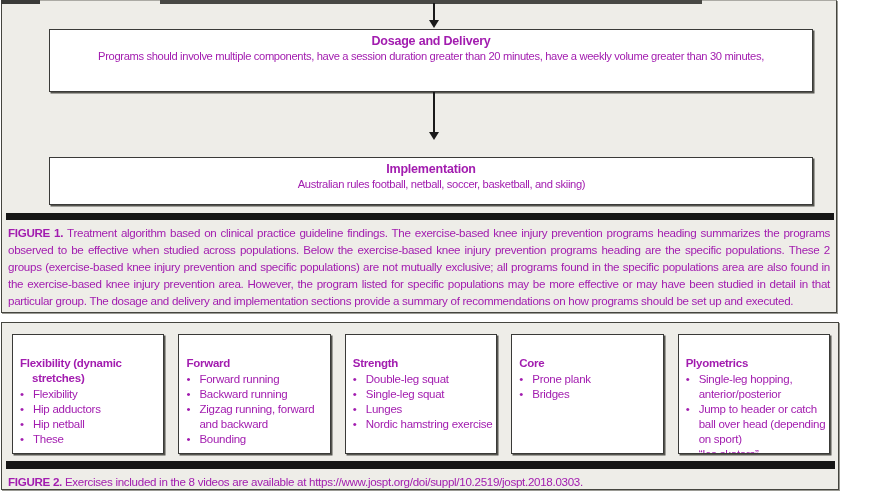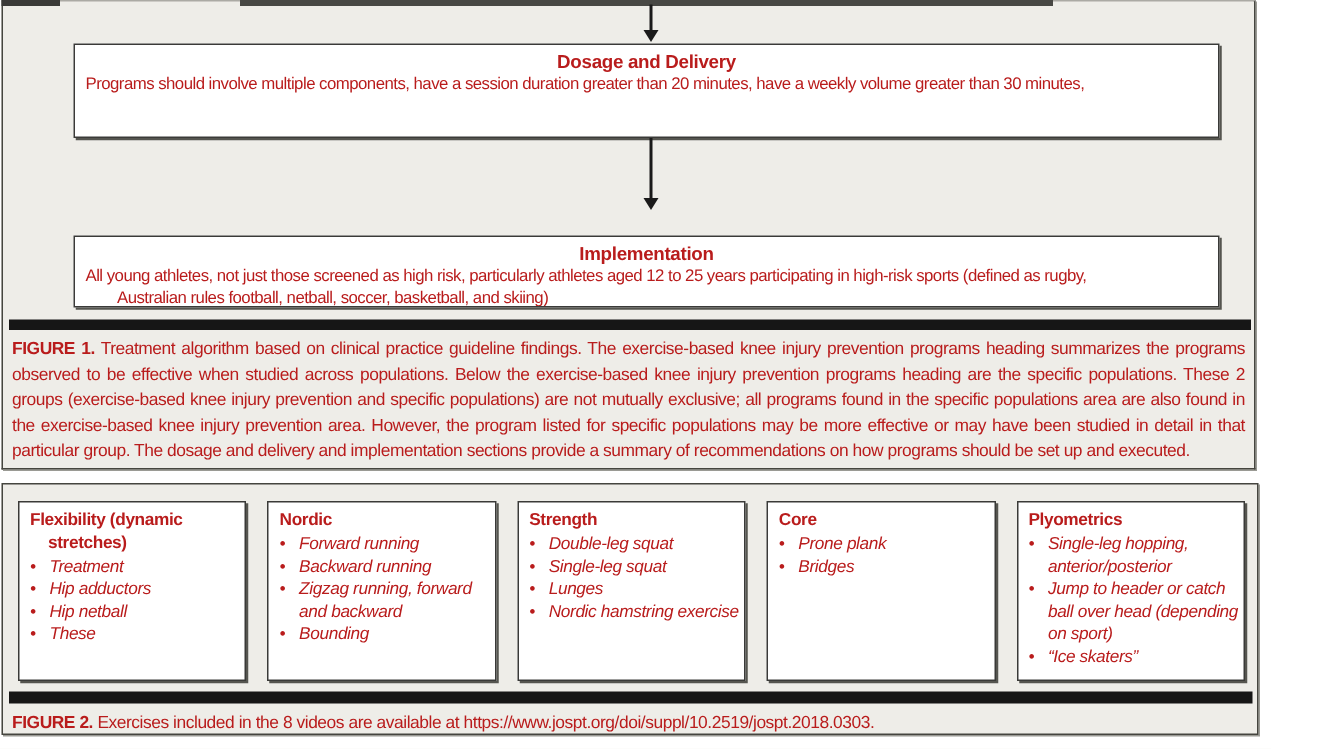--- a/index.html
+++ b/index.html
@@ -1,17 +1,17 @@
 <!DOCTYPE html>
 <html><head>
 <meta charset="utf-8">
 <style>
   html,body{margin:0;padding:0;background:#ffffff;}
   .page{position:relative;width:887px;height:499px;background:#ffffff;overflow:hidden;
-        font-family:"Liberation Sans","DejaVu Sans",sans-serif;color:#b91c1c;}
+        font-family:"Liberation Sans","DejaVu Sans",sans-serif;color:#a21caf;}
   .panel{position:absolute;box-sizing:border-box;background:#eeede8;
          border:1.5px solid #45453f;box-shadow:1px 1px 0 #9a9a94;}
   .panel.fig1{left:1px;top:0;width:836px;height:313px;border-top:1px solid #abaaa4;}
   .panel.fig2{left:1px;top:322px;width:838px;height:168px;}
   .cut-edge{position:absolute;background:#484844;}
   .cut-edge.a{left:-1.5px;top:-1px;width:39px;height:3.5px;background:#3a3a38;}
   .cut-edge.b{left:158px;top:-1px;width:542px;height:4px;}
   .vline{position:absolute;width:1.5px;background:#1a1a1a;}
   .a1l{left:431px;top:2px;height:18px;}
   .a2l{left:431px;top:91px;height:41px;}
@@ -19,36 +19,36 @@
              border-left:5px solid transparent;border-right:5px solid transparent;
              border-top:8.5px solid #1a1a1a;}
   .a1h{left:427px;top:19px;}
   .a2h{left:427px;top:131px;}
   .flow-box{position:absolute;left:47px;width:764px;box-sizing:border-box;background:#ffffff;
             border:1.2px solid #3a3a38;box-shadow:1.5px 1.5px 0 #55554f;
             padding:3px 7px 0 7px;overflow:hidden;}
   .flow-box.dosage{top:28px;height:63px;}
   .flow-box.impl{top:156px;height:48px;}
   .flow-title{text-align:center;font-weight:bold;font-size:12.5px;line-height:16px;letter-spacing:-0.2px;}
-  .flow-line{font-size:11.2px;line-height:15px;letter-spacing:-0.35px;white-space:nowrap;}
+  .flow-line{font-size:11.2px;line-height:15px;letter-spacing:-0.35px;white-space:nowrap;text-align:center;}
   .flow-line.cont{padding-left:21px;}
   .rule{position:absolute;background:#161616;}
   .rule.r1{left:3.5px;top:212px;width:828px;height:7px;}
   .rule.r2{left:3.5px;top:138px;width:829px;height:7.5px;}
   .caption{position:absolute;margin:0;font-size:11.6px;line-height:17px;letter-spacing:-0.3px;}
   .caption .flabel{font-weight:bold;}
   .cap1{left:6px;top:223px;width:822px;text-align:justify;}
   .cap2{left:6px;top:150px;width:824px;white-space:nowrap;}
   .cat-row{position:absolute;left:10px;top:11px;width:818px;height:120px;display:flex;gap:14px;}
   .cat-box{flex:1 1 0;box-sizing:border-box;height:120px;background:#ffffff;
            border:1.2px solid #3a3a38;box-shadow:1.5px 1.5px 0 #55554f;
-           padding:5px 3px 0 7px;overflow:hidden;}
+           padding:21px 3px 0 7px;overflow:hidden;}
   .cat-title{font-weight:bold;font-size:11.5px;line-height:15px;letter-spacing:-0.25px;
              padding-left:12px;text-indent:-12px;}
-  .cat-list{margin:1px 0 0;padding:0;list-style:none;font-size:11.5px;line-height:15px;letter-spacing:-0.25px;font-style:italic;}
+  .cat-list{margin:1px 0 0;padding:0;list-style:none;font-size:11.5px;line-height:15px;letter-spacing:-0.25px;}
   .cat-list li{padding-left:13px;text-indent:-13px;}
   .cat-list li::before{content:"\2022";display:inline-block;width:13px;text-indent:0;}
 </style>
 </head>
 <body>
 
 <div class="page">
 
   <section class="panel fig1">
     <div class="cut-edge a"></div>
@@ -60,44 +60,43 @@
     <div class="flow-box dosage">
       <div class="flow-title">Dosage and Delivery</div>
       <div class="flow-line">Programs should involve multiple components, have a session duration greater than 20 minutes, have a weekly volume greater than 30 minutes,</div>
     </div>
 
     <div class="vline a2l"></div>
     <div class="arrowhead a2h"></div>
 
     <div class="flow-box impl">
       <div class="flow-title">Implementation</div>
-      <div class="flow-line">All young athletes, not just those screened as high risk, particularly athletes aged 12 to 25 years participating in high-risk sports (defined as rugby,</div>
       <div class="flow-line cont">Australian rules football, netball, soccer, basketball, and skiing)</div>
     </div>
 
     <div class="rule r1"></div>
 
     <p class="caption cap1"><span class="flabel">FIGURE 1.</span> <span>Treatment algorithm based on clinical practice guideline findings. The exercise-based knee injury prevention programs heading summarizes the programs observed to be effective when studied across populations. Below the exercise-based knee injury prevention programs heading are the specific populations. These 2 groups (exercise-based knee injury prevention and specific populations) are not mutually exclusive; all programs found in the specific populations area are also found in the exercise-based knee injury prevention area. However, the program listed for specific populations may be more effective or may have been studied in detail in that particular group. The dosage and delivery and implementation sections provide a summary of recommendations on how programs should be set up and executed.</span></p>
   </section>
 
   <section class="panel fig2">
     <div class="cat-row">
 
       <div class="cat-box">
         <div class="cat-title">Flexibility (dynamic stretches)</div>
         <ul class="cat-list">
-          <li><span>Treatment</span></li>
+          <li><span>Flexibility</span></li>
           <li><span>Hip adductors</span></li>
           <li><span>Hip netball</span></li>
           <li><span>These</span></li>
         </ul>
       </div>
 
       <div class="cat-box">
-        <div class="cat-title">Nordic</div>
+        <div class="cat-title">Forward</div>
         <ul class="cat-list">
           <li><span>Forward running</span></li>
           <li><span>Backward running</span></li>
           <li><span>Zigzag running, forward and backward</span></li>
           <li><span>Bounding</span></li>
         </ul>
       </div>
 
       <div class="cat-box">
         <div class="cat-title">Strength</div>

